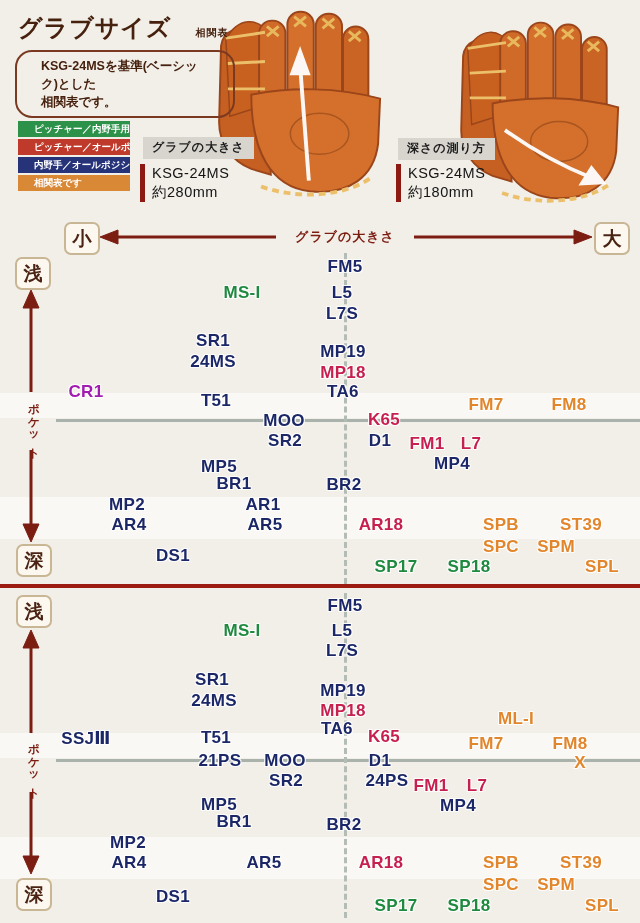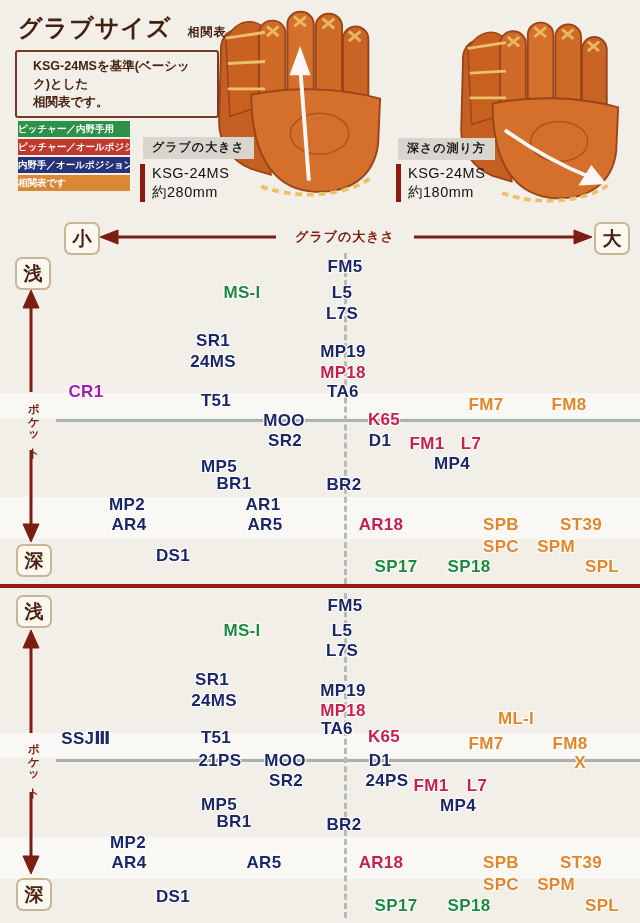--- a/index.html
+++ b/index.html
@@ -4,27 +4,27 @@
 <style>
   html,body{margin:0;padding:0;}
   body{width:640px;height:923px;position:relative;overflow:hidden;
        background:#f2efe9;font-family:"Liberation Sans","DejaVu Sans",sans-serif;}
   #page{position:absolute;inset:0;}
   .band{position:absolute;left:0;width:640px;background:rgba(255,255,255,0.55);z-index:0;}
 
   
   #page-title{position:absolute;left:18px;top:12px;margin:0;color:#45210e;z-index:3;
               font-size:24px;font-weight:bold;letter-spacing:1px;}
-  #page-title .suffix{font-size:12px;margin-left:16px;letter-spacing:1px;}
+  #page-title .suffix{font-size:10px;margin-left:24px;letter-spacing:1px;}
   #note-box{position:absolute;left:15px;top:50px;width:168px;border:2.5px solid #7a3a22;
-            border-radius:3px;padding:5px 16px;color:#45210e;font-size:12.5px;font-weight:bold;
+            border-radius:17px;padding:5px 24px;color:#45210e;font-size:12.5px;font-weight:bold;
             line-height:1.45;z-index:3;}
   #legend{position:absolute;left:18px;top:121px;width:112px;z-index:3;}
   .legend-bar{height:16px;margin-bottom:2px;color:#fff;font-size:9.5px;font-weight:bold;
-              line-height:16px;padding-left:0;letter-spacing:0px;white-space:nowrap;overflow:hidden;}
+              line-height:16px;padding-left:16px;letter-spacing:0px;white-space:nowrap;overflow:hidden;}
   .measure-heading{position:absolute;background:#d8d5cf;color:#1d1d1d;font-size:12px;
                    font-weight:bold;padding:2px 9px 3px 9px;z-index:4;letter-spacing:1px;}
   .ksg{position:absolute;border-left:5px solid #8c1a12;padding-left:7px;font-size:14.5px;
        font-weight:normal;color:#141414;line-height:1.3;z-index:4;letter-spacing:0.5px;}
 
   .glove{position:absolute;z-index:2;}
 
   
   .axis-box{position:absolute;width:32px;height:29px;background:#fcf8f0;border:2px solid #c9b694;
             border-radius:7px;color:#4a2313;font-size:19px;font-weight:bold;z-index:4;

